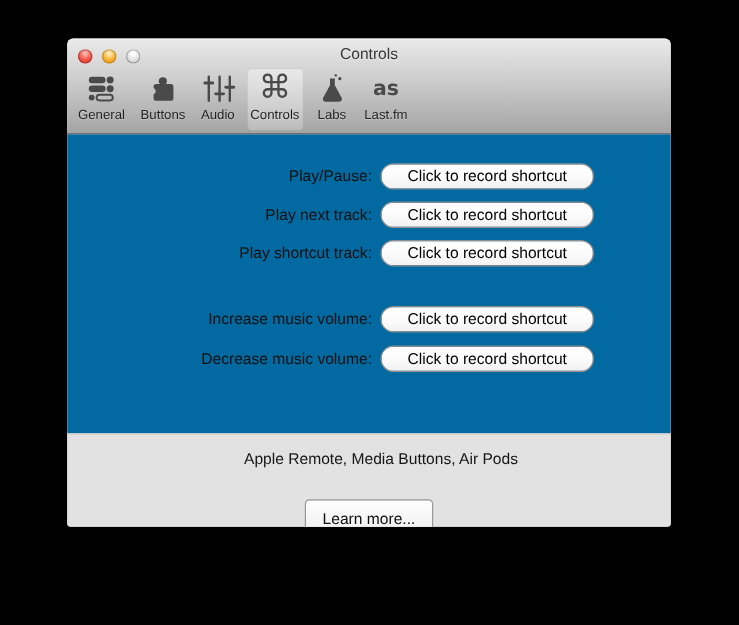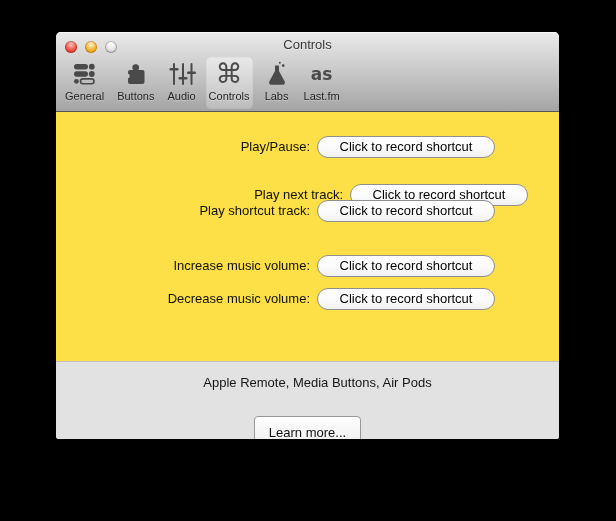--- a/index.html
+++ b/index.html
@@ -57,21 +57,21 @@
   }
   .tab-icon svg { display:block; }
   .cmd-glyph { font-size:27px; line-height:30px; color:#4a4a4a; font-family:"DejaVu Sans", sans-serif; }
   .lastfm-glyph { font-size:17px; font-weight:bold; line-height:30px; color:#4a4a4a; letter-spacing:0; font-family:"DejaVu Sans", sans-serif; }
   .tab-label {
     font-size:11px; line-height:13px; color:#1f1f1f;
     text-shadow:0 1px 1px rgba(255,255,255,.4); white-space:nowrap;
   }
   
   .content {
-    position:absolute; top:80px; left:0; right:0; height:249px; background:#fde047;
+    position:absolute; top:80px; left:0; right:0; height:249px; background:#0369a1;
   }
   .row { position:absolute; left:0; width:100%; height:22px; }
   .row-label {
     position:absolute; right:249px; top:0; line-height:22px;
     font-size:13px; color:#101010; white-space:nowrap;
   }
   .pill-btn {
     position:absolute; left:261px; top:0; width:178px; height:22px;
     border-radius:11px; border:1px solid #8f8f8f;
     background:linear-gradient(180deg,#ffffff 0%,#fbfbfb 55%,#f1f1f1 100%);
@@ -175,21 +175,21 @@
       </div>
     </div>
 
     <div class="content">
 
       <div class="row" style="top:24px;">
         <span class="row-label">Play/Pause:</span>
         <button class="pill-btn">Click to record shortcut</button>
       </div>
 
-      <div class="row" style="top:72px;margin-left:33px;">
+      <div class="row" style="top:56px;">
         <span class="row-label">Play next track:</span>
         <button class="pill-btn">Click to record shortcut</button>
       </div>
 
       <div class="row" style="top:88px;">
         <span class="row-label">Play shortcut track:</span>
         <button class="pill-btn">Click to record shortcut</button>
       </div>
 
       <div class="row" style="top:143px;">

